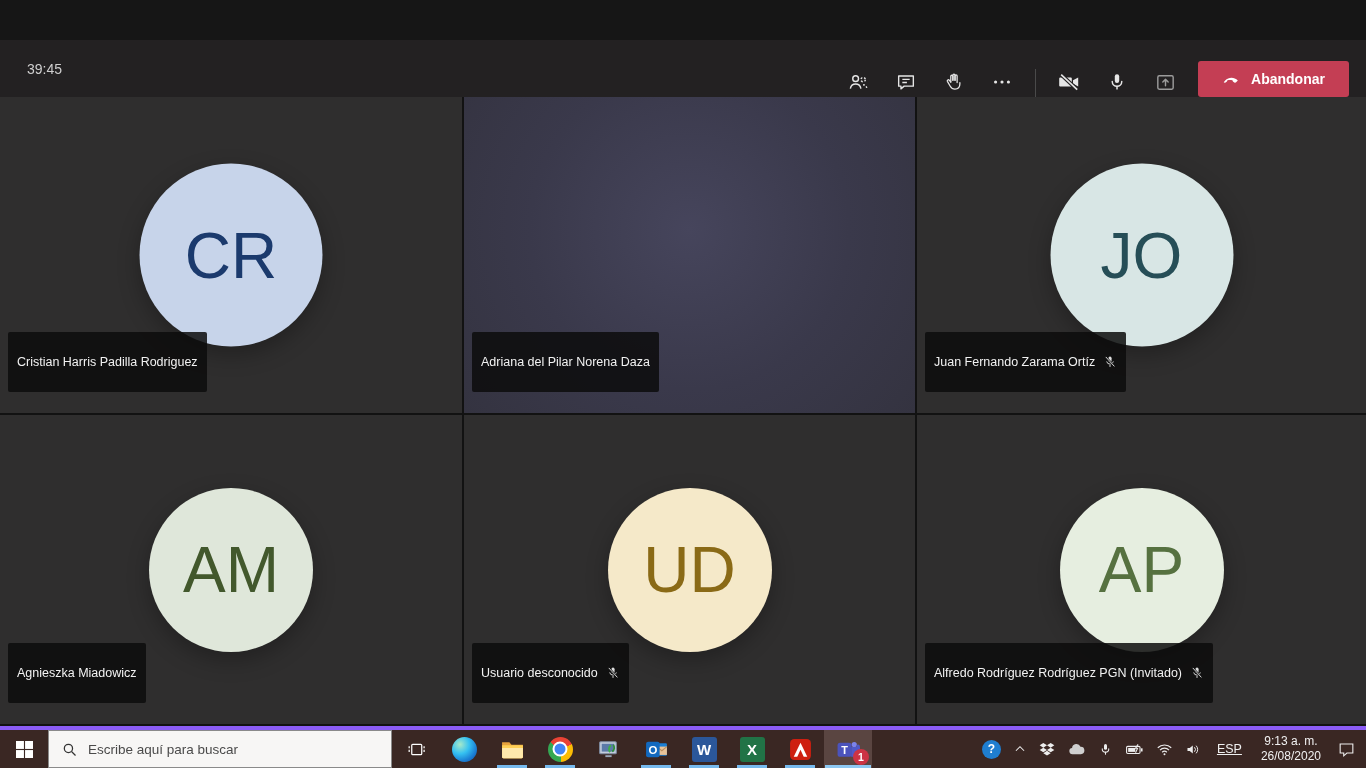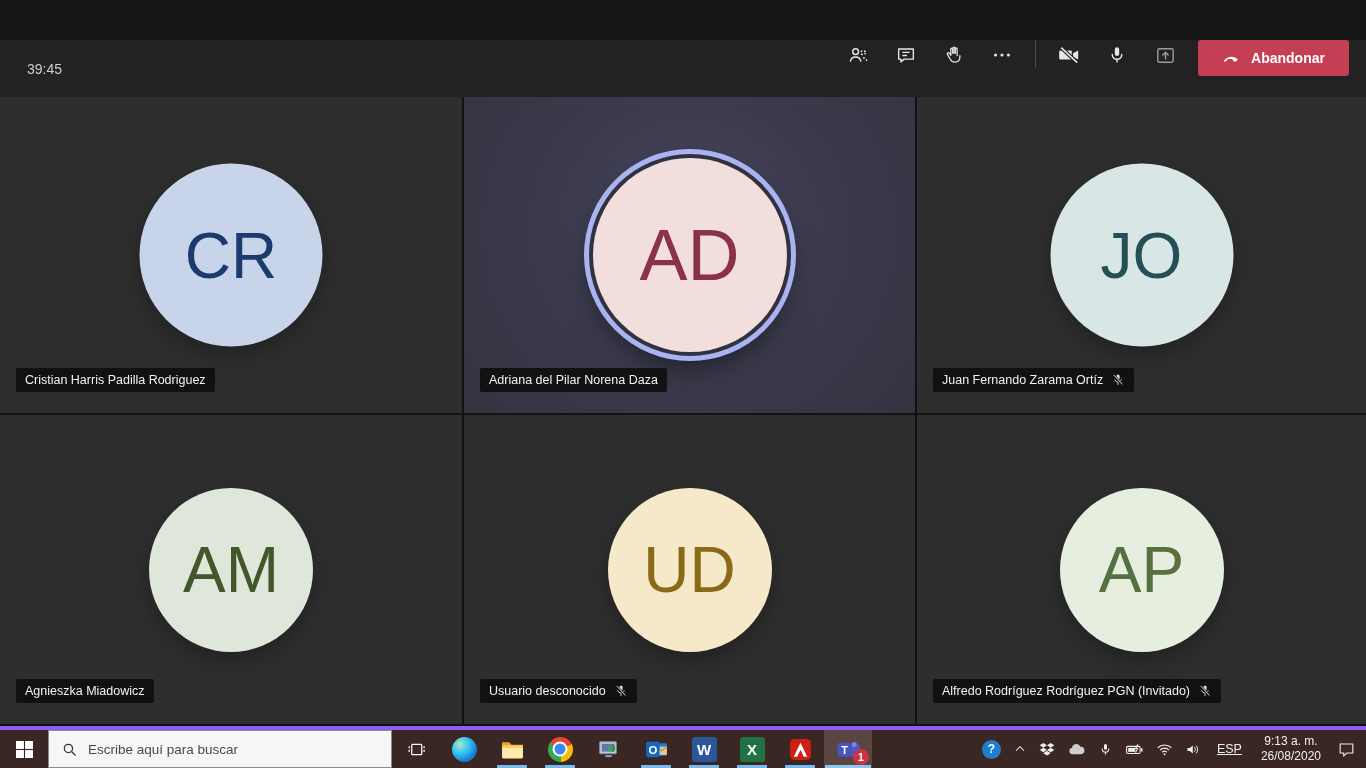--- a/index.html
+++ b/index.html
@@ -12,42 +12,42 @@
               background:#1b1b1b; display:flex; align-items:center; justify-content:center; }
   .title-text { color:#eaeaea; font-size:13px; letter-spacing:.1px; }
   .win-controls { position:absolute; right:0; top:0; height:40px; display:flex; }
   .win-btn { width:46px; height:40px; display:flex; align-items:center; justify-content:center; cursor:pointer; }
   .win-btn svg { display:block; }
 
   
   .meetbar { position:absolute; top:40px; left:0; width:100%; height:57px; background:#232122; }
   .timer { position:absolute; left:27px; top:0; height:57px; display:flex; align-items:center;
            color:#cfcfcf; font-size:14px; }
-  .controls { position:absolute; right:17px; top:0; height:57px; display:flex; align-items:flex-start; gap:18px; }
+  .controls { position:absolute; right:17px; top:0; height:57px; display:flex; align-items:flex-end; gap:18px; }
   .ctl-btn { width:30px; height:30px; display:flex; align-items:center; justify-content:center; cursor:pointer; }
   .ctl-sep { width:1px; height:28px; background:#4a4a4a; }
   .leave-btn { height:36px; width:151px; background:#c43e54; border:none; border-radius:3px;
                color:#fff; font-size:14px; font-weight:bold; font-family:"Liberation Sans",sans-serif;
                display:flex; align-items:center; justify-content:center; gap:10px; cursor:pointer; }
 
   
   .grid { position:absolute; top:97px; left:0; width:1366px; height:629px;
           display:grid; grid-template-columns:462px 451px 449px; grid-template-rows:316px 309px;
           gap:2px; background:#121212; }
   .tile { position:relative; background:#2f2e2e; overflow:hidden; }
   .tile.speaking { background:radial-gradient(circle at 50% 42%, #46455c 0%, #3a394b 55%, #343340 100%); }
   .avatar { position:absolute; left:50%; top:50%; transform:translate(-50%,-50%);
             border-radius:50%; display:flex; align-items:center; justify-content:center;
             font-size:64px; box-shadow:0 8px 22px rgba(0,0,0,.28); }
   .avatar.sz-r1 { width:183px; height:183px; }
   .avatar.sz-ctr { width:194px; height:194px; font-size:72px; }
   .avatar.sz-r2 { width:164px; height:164px; }
   .avatar.ring { box-shadow:0 0 0 4px #32313e, 0 0 0 9px #a9b3f2, 0 14px 30px rgba(0,0,0,.55); }
-  .name-label { position:absolute; left:16px; bottom:21px; background:rgba(12,12,12,.85);
-                color:#f2f2f2; font-size:12.5px; padding:5px 9px; border-radius:2px;
+  .name-label { position:absolute; left:8px; bottom:21px; background:rgba(12,12,12,.85);
+                color:#f2f2f2; font-size:12.5px; padding:23px 9px; border-radius:2px;
                 display:flex; align-items:flex-start; gap:8px; white-space:nowrap; }
   .mic-off { display:flex; }
 
   
   .taskbar { position:absolute; top:726px; left:0; width:1366px; height:42px;
              background:#3a2723; border-top:4px solid #8b5cf6; display:flex; align-items:stretch; }
   .tb-btn { width:48px; display:flex; align-items:center; justify-content:center; cursor:pointer; position:relative; }
   .search-box { width:344px; background:#f7f6f5; border:1px solid #8a8a8a; display:flex;
                 align-items:center; padding:0 12px; gap:10px; }
   .search-box input { border:none; outline:none; background:transparent; flex:1;
@@ -151,23 +151,20 @@
     <div class="tile">
       <div class="avatar sz-r1" style="background: rgb(199, 212, 234); color: rgb(27, 58, 109);">
         <span>CR</span>
       </div>
       <div class="name-label">
         <span>Cristian Harris Padilla Rodriguez</span>
       </div>
     </div>
 
     <div class="tile speaking">
-      <div class="avatar sz-ctr ring" style="background: rgb(242, 222, 221); color: rgb(138, 51, 66);">
-        <span>AD</span>
-      </div>
       <div class="name-label">
         <span>Adriana del Pilar Norena Daza</span>
       </div>
     </div>
 
     <div class="tile">
       <div class="avatar sz-r1" style="background: rgb(216, 230, 229); color: rgb(38, 78, 87); text-align: center;">
         <span>JO</span>
       </div>
       <div class="name-label">

